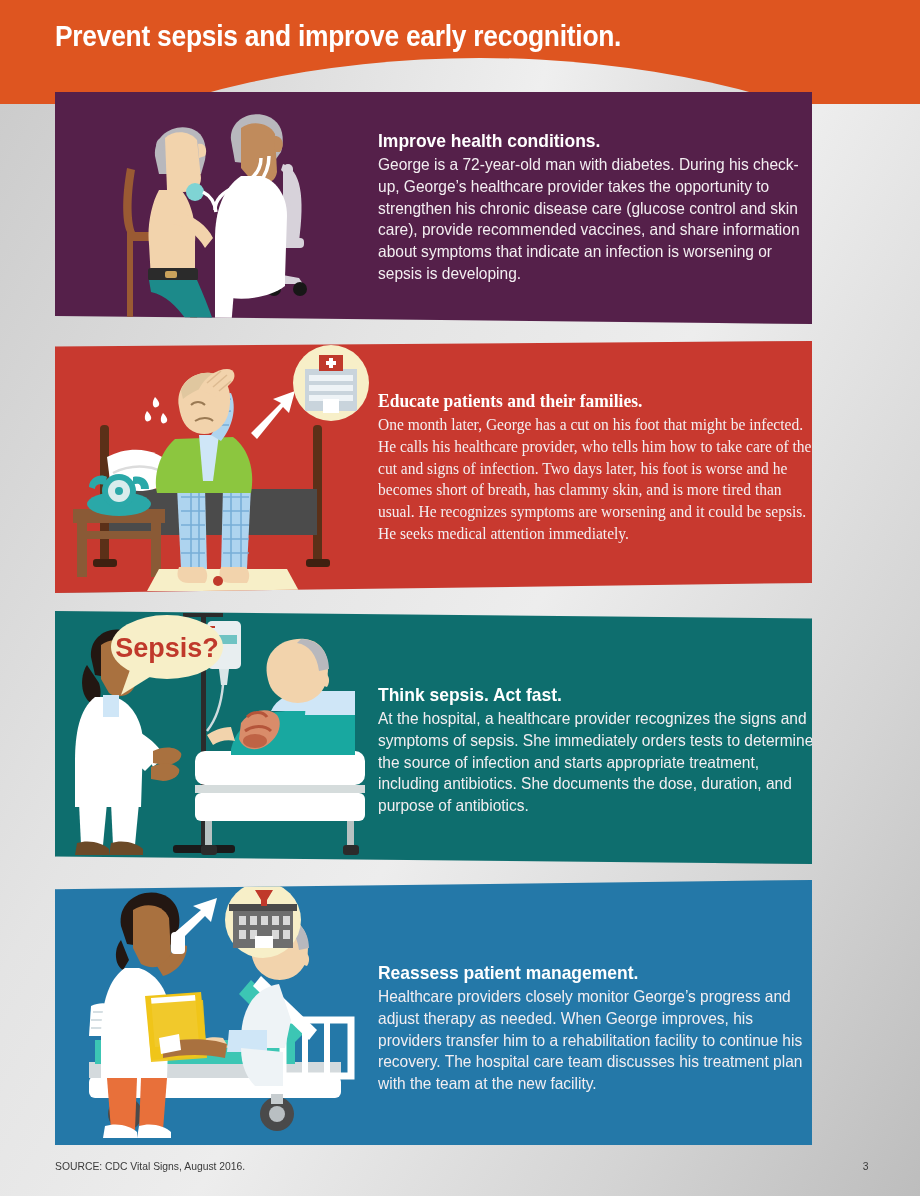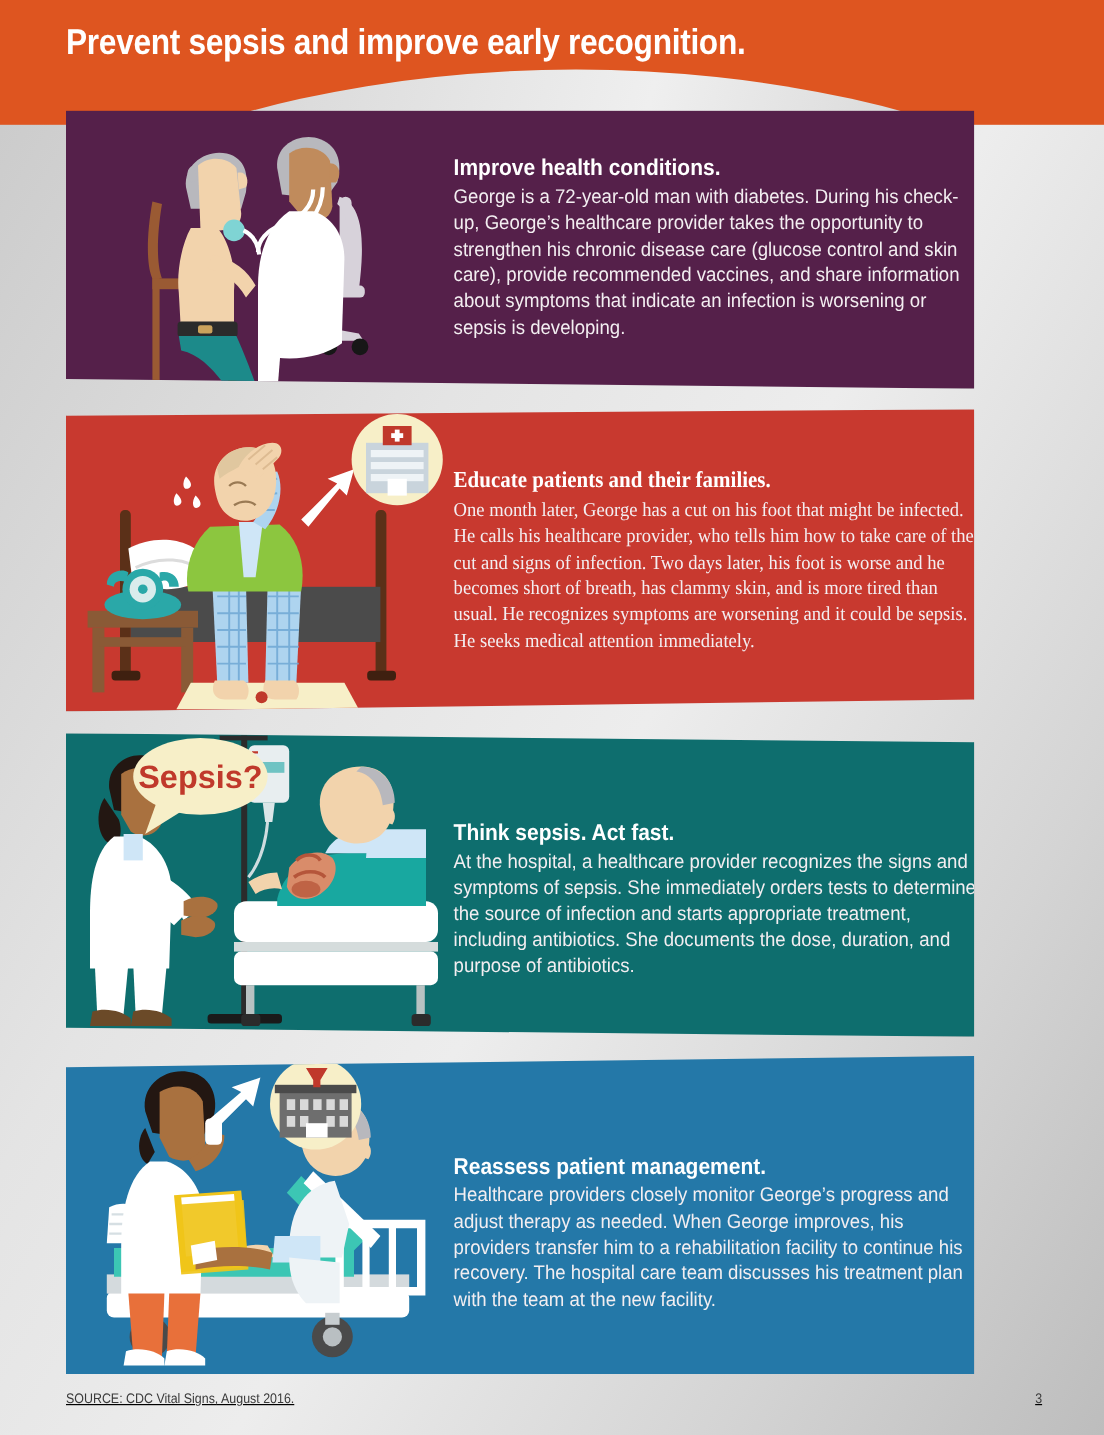--- a/index.html
+++ b/index.html
@@ -59,21 +59,21 @@
   #p2 .txt{top:49px;font-family:Liberation Serif, serif;}
   #p3{top:611px;height:253px;background:#0e6e6e;
       clip-path:polygon(0 0,100% 3%,100% 100%,0 97%);}
   #p3 .txt{top:73px;}
   #p4{top:880px;height:265px;background:#2478a8;
       clip-path:polygon(0 3.5%,100% 0,100% 100%,0 100%);}
   #p4 .txt{top:82px;}
 
   
   .footer{position:absolute;left:55px;top:1160px;width:813px;
-          display:flex;justify-content:space-between;align-items:center;text-decoration:underline;}
+          display:flex;justify-content:space-between;align-items:center;}
   .footer span{font-size:11.5px;color:#3a3a3a;
                transform:scaleX(0.9);transform-origin:left center;}
   .footer .pg{transform:scaleX(0.9);transform-origin:right center;}
 </style>
 </head>
 <body>
 
 <div id="page">
 
   <div class="header">

